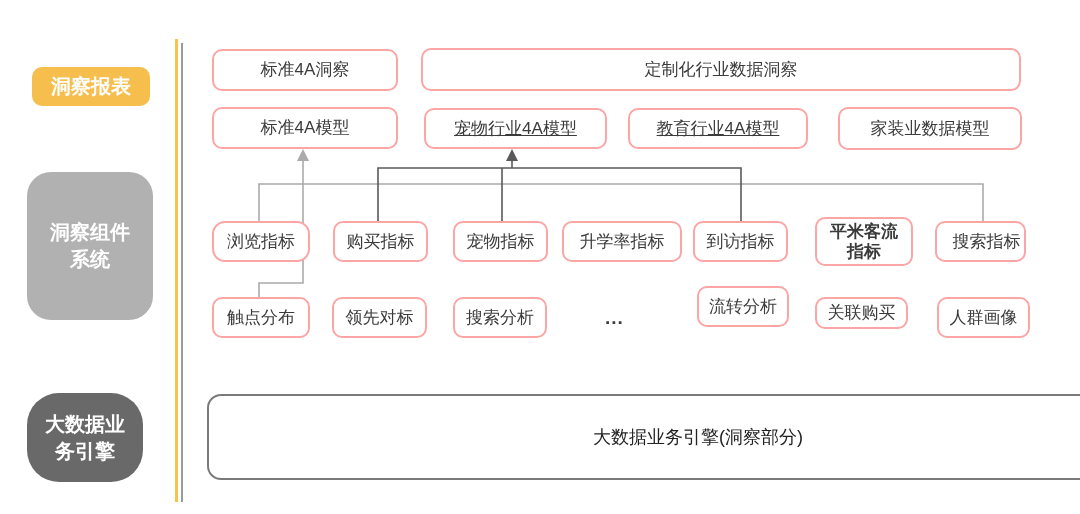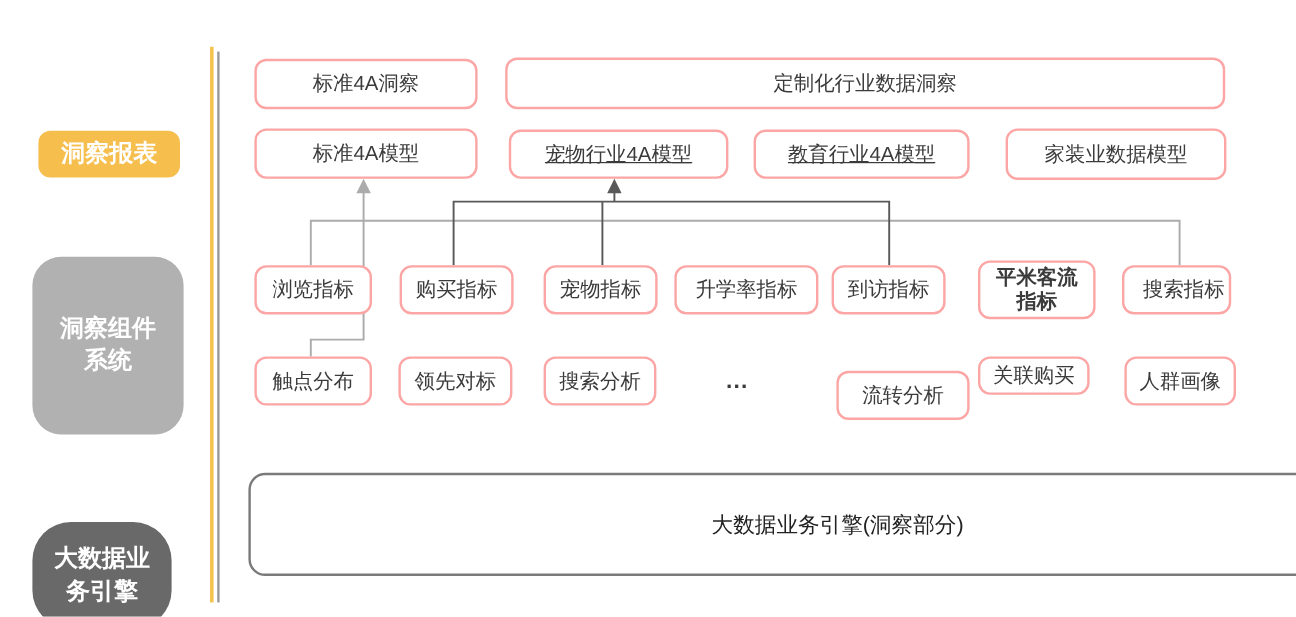--- a/index.html
+++ b/index.html
@@ -9,21 +9,21 @@
   }
   .node{
     position:absolute;background:#ffffff;border:2px solid #fca5a5;border-radius:10px;
     display:flex;align-items:center;justify-content:center;
     color:#3b3b3b;font-size:17px;font-weight:500;text-align:center;
     white-space:pre-line;line-height:1.15;box-sizing:border-box;z-index:2;
   }
   .side-label{
     position:absolute;display:flex;align-items:center;justify-content:center;
     color:#ffffff;font-weight:bold;font-size:20px;text-align:center;
-    white-space:pre-line;line-height:1.35;box-sizing:border-box;z-index:2;margin-top:42px;
+    white-space:pre-line;line-height:1.35;box-sizing:border-box;z-index:2;
   }
   .side-yellow{background:#F5BE4D;border-radius:10px;}
   .side-gray{background:#B1B1B1;border-radius:24px;}
   .side-dark{background:#696969;border-radius:32px;}
   .divider{position:absolute;z-index:1;}
   .engine-box{
     position:absolute;background:#ffffff;border:2px solid #7A7A7A;border-radius:14px;
     display:flex;align-items:center;justify-content:center;
     color:#222222;font-size:18px;font-weight:500;box-sizing:border-box;z-index:2;
   }
@@ -64,32 +64,32 @@
   <div class="divider" style="left:181px;top:43px;width:2px;height:459px;background:#9A9A9A;"></div>
 
   <div class="node" style="left:212px;top:49px;width:186px;height:42px;">标准4A洞察</div>
   <div class="node" style="left:421px;top:48px;width:600px;height:43px;">定制化行业数据洞察</div>
 
   <div class="node" style="left:212px;top:107px;width:186px;height:42px;">标准4A模型</div>
   <div class="node" style="left:424px;top:108px;width:183px;height:41px;text-decoration:underline;">宠物行业4A模型</div>
   <div class="node" style="left:628px;top:108px;width:180px;height:41px;text-decoration:underline;">教育行业4A模型</div>
   <div class="node" style="left:838px;top:107px;width:184px;height:43px;">家装业数据模型</div>
 
-  <div class="node" style="left:212px;top:221px;width:98px;height:41px;">浏览指标</div>
+  <div class="node" style="left:212px;top:221px;width:98px;height:41px;border-radius:13px;">浏览指标</div>
   <div class="node" style="left:333px;top:221px;width:95px;height:41px;">购买指标</div>
   <div class="node" style="left:453px;top:221px;width:95px;height:41px;">宠物指标</div>
   <div class="node" style="left:562px;top:221px;width:120px;height:41px;">升学率指标</div>
   <div class="node" style="left:693px;top:221px;width:95px;height:41px;">到访指标</div>
   <div class="node" style="left:815px;top:217px;width:98px;height:49px;font-weight:bold;">平米客流
 指标</div>
   <div class="node" style="left:935px;top:221px;width:91px;height:41px;padding-left:12px;">搜索指标</div>
 
   <div class="node" style="left:212px;top:297px;width:98px;height:41px;">触点分布</div>
   <div class="node" style="left:332px;top:297px;width:95px;height:41px;">领先对标</div>
   <div class="node" style="left:453px;top:297px;width:94px;height:41px;">搜索分析</div>
   <div class="ellipsis-item" style="left:605px;top:307px;">...</div>
-  <div class="node" style="left:697px;top:309px;width:111px;height:41px;">流转分析</div>
+  <div class="node" style="left:697px;top:286px;width:92px;height:41px;">流转分析</div>
   <div class="node" style="left:815px;top:297px;width:93px;height:32px;">关联购买</div>
   <div class="node" style="left:937px;top:297px;width:93px;height:41px;">人群画像</div>
 
   <div class="engine-box" style="left:207px;top:394px;width:982px;height:86px;">大数据业务引擎(洞察部分)</div>
 
 </div>
 
 </body></html>

